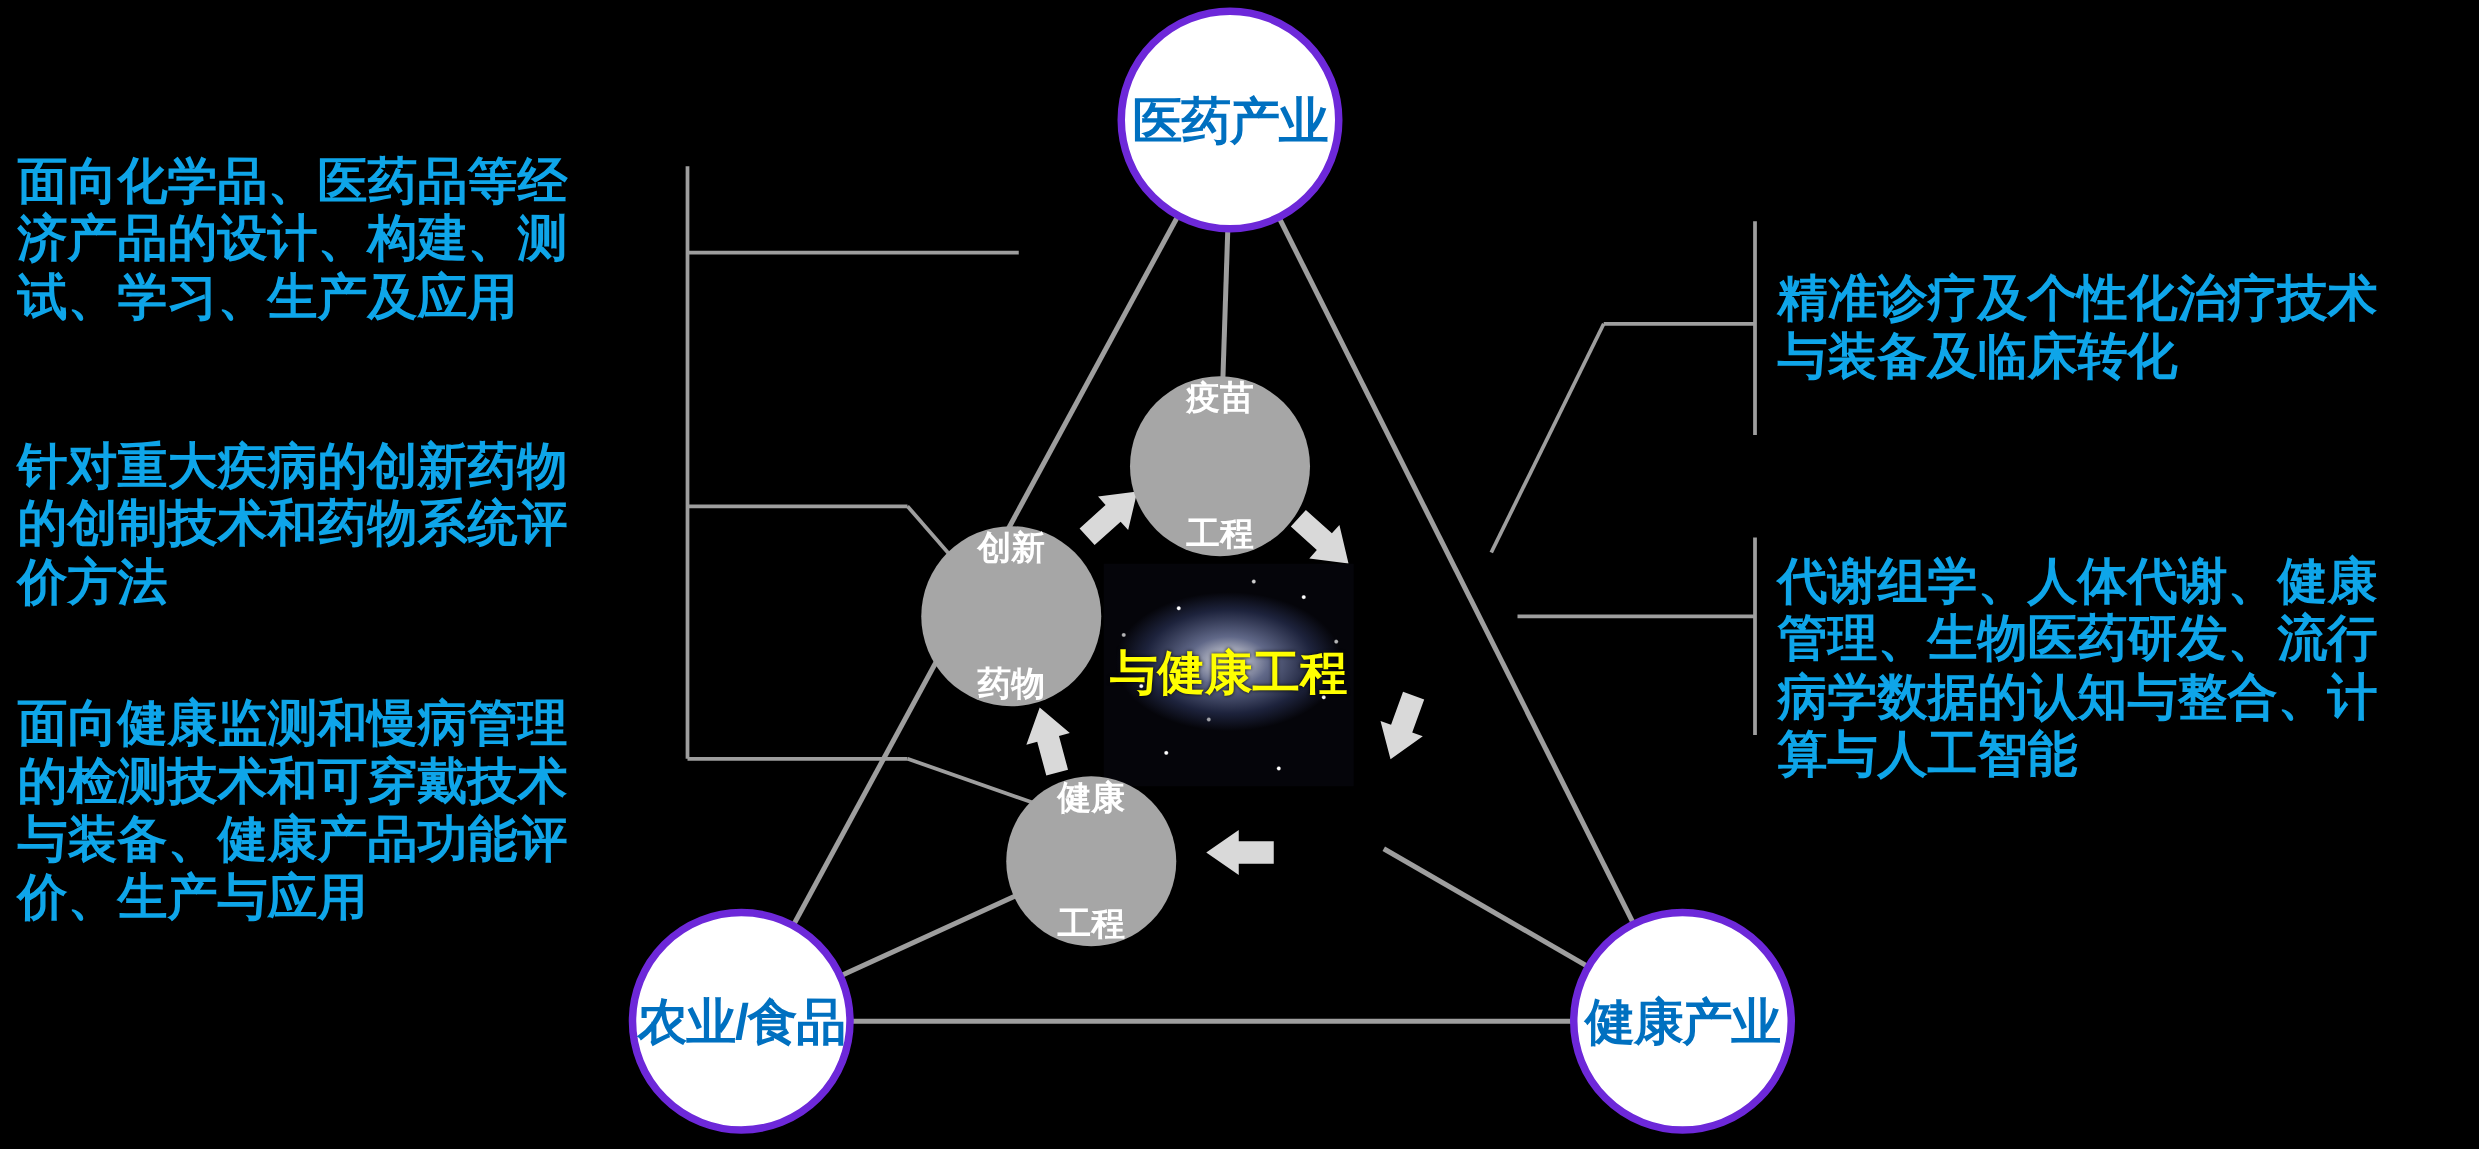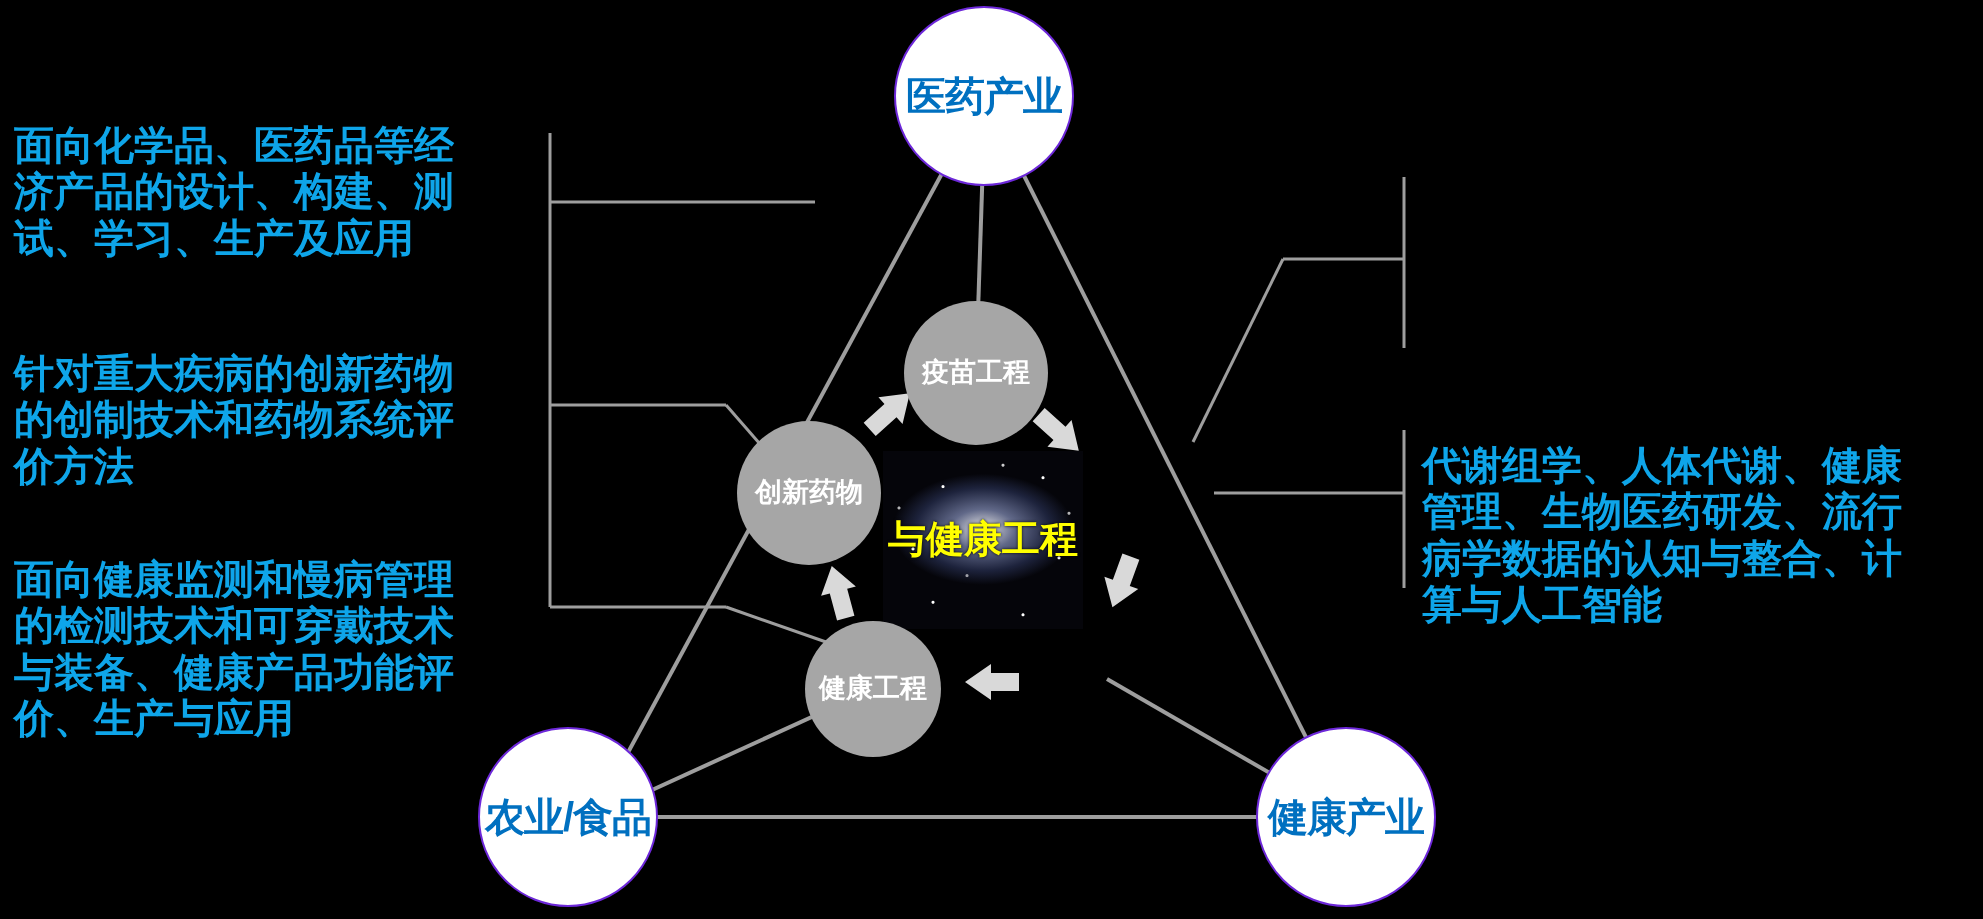--- a/index.html
+++ b/index.html
@@ -4,30 +4,30 @@
 <style>
   html,body{margin:0;padding:0;background:#000;}
   .canvas{
     position:relative;width:1983px;height:919px;background:#000;overflow:hidden;
     font-family:"Liberation Sans","DejaVu Sans",sans-serif;
   }
   svg.layer{position:absolute;left:0;top:0;}
   
   .industry{
     position:absolute;width:180px;height:180px;border-radius:50%;
-    background:#fff;border:2px solid #6d28d9;box-sizing:border-box;
+    background:#fff;border:6px solid #6d28d9;box-sizing:border-box;
     display:flex;align-items:center;justify-content:center;
   }
   .industry .lbl{
     color:#0070C0;font-size:40px;font-weight:bold;white-space:nowrap;letter-spacing:-1px;
   }
   
   .node{
     position:absolute;border-radius:50%;background:#A6A6A6;
-    display:flex;flex-direction:row;align-items:center;justify-content:center;
+    display:flex;flex-direction:column;align-items:center;justify-content:space-between;
   }
   .node .nl{color:#fff;font-size:27px;font-weight:bold;line-height:1.3;display:block;text-align:center;}
   
   .galaxy{
     position:absolute;left:883px;top:451px;width:200px;height:178px;
     background:
       radial-gradient(circle at 30% 20%, #fff 0 1px, transparent 2px),
       radial-gradient(circle at 80% 15%, #fff 0 1px, transparent 2px),
       radial-gradient(circle at 15% 55%, #fff 0 1px, transparent 2px),
       radial-gradient(circle at 88% 60%, #fff 0 1px, transparent 2px),
@@ -107,25 +107,26 @@
     <span class="nl">工程</span>
   </div>
   <div class="node" style="left:737px;top:421px;width:144px;height:144px">
     <span class="nl">创新</span>
     <span class="nl">药物</span>
   </div>
 
   <div class="industry" style="left:894px;top:6px">
     <span class="lbl">医药产业</span>
   </div>
-  <div class="industry" style="left:478px;top:727px">
+  <div class="industry" style="left:503px;top:727px">
     <span class="lbl">农业/食品</span>
   </div>
   <div class="industry" style="left:1256px;top:727px">
     <span class="lbl">健康产业</span>
   </div>
 
   <div class="note" style="left:14px;top:122px;width:470px">面向化学品、医药品等经济产品的设计、构建、测试、学习、生产及应用</div>
   <div class="note" style="left:14px;top:556px;width:470px">面向健康监测和慢病管理的检测技术和可穿戴技术与装备、健康产品功能评价、生产与应用</div>
   <div class="note" style="left:14px;top:350px;width:470px">针对重大疾病的创新药物的创制技术和药物系统评价方法</div>
+  <div class="note" style="left:1422px;top:216px;width:500px">精准诊疗及个性化治疗技术与装备及临床转化</div>
   <div class="note" style="left:1422px;top:442px;width:500px">代谢组学、人体代谢、健康管理、生物医药研发、流行病学数据的认知与整合、计算与人工智能</div>
 
 </div>
 
 </body></html>

